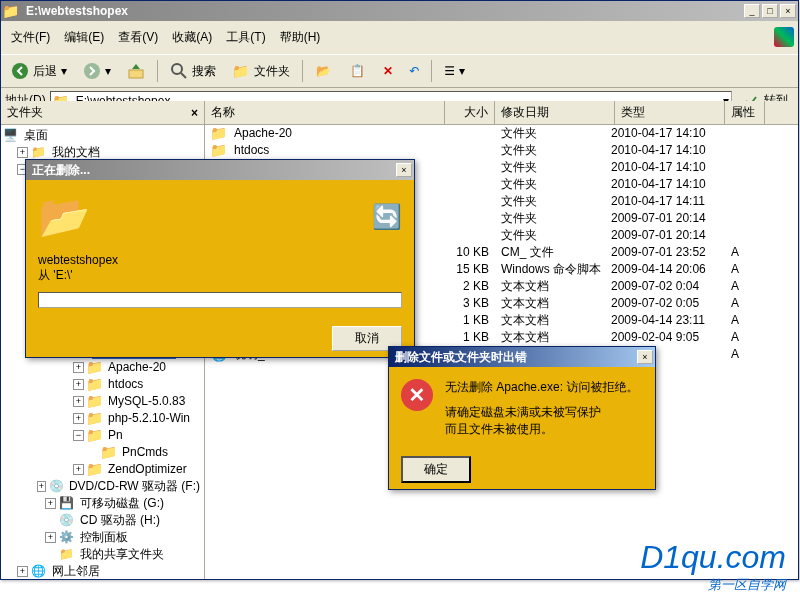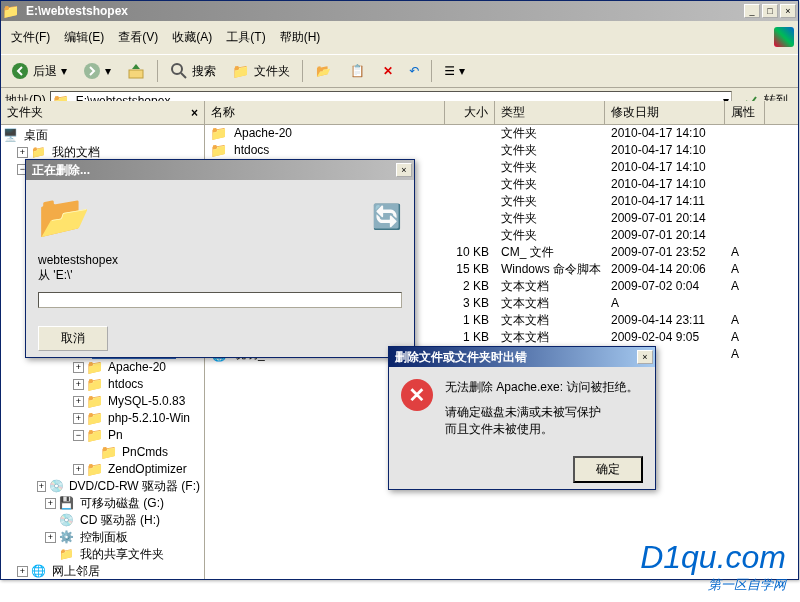--- a/index.html
+++ b/index.html
@@ -33,23 +33,23 @@
 .filelist{flex:1;background:#fff;overflow:auto}
 .fl-hdr{display:flex;background:#ece9d8;border-bottom:1px solid #aca899;position:sticky;top:0}
 .fl-col{border-right:1px solid #aca899;padding:3px 6px;cursor:pointer}
 .fl-row{display:flex;line-height:17px}
 .fl-cell{padding:0 6px;overflow:hidden;white-space:nowrap}
 .c-name{width:240px;display:flex;align-items:center;gap:4px}
 .c-size{width:50px;text-align:right}
 .c-type{width:110px}
 .c-date{width:120px}
 .c-attr{width:40px}
-.dialog{position:absolute;border:1px solid #0a246a;background:#e5e5e5;box-shadow:2px 2px 6px rgba(0,0,0,.4)}
+.dialog{position:absolute;border:1px solid #0a246a;background:#eab308;box-shadow:2px 2px 6px rgba(0,0,0,.4)}
 .dlg-body{padding:12px}
-.dlg-btns{display:flex;padding:6px 12px;gap:8px}
+.dlg-btns{display:flex;justify-content:flex-end;padding:6px 12px;gap:8px}
 .btn{min-width:70px;padding:3px 12px;background:#ece9d8;border:1px outset #fff;cursor:pointer;text-align:center}
 .btn.default{border:2px outset #000}
 .progress{height:16px;border:1px inset #aca899;background:#fff;margin-top:8px}
 .folder-icon::before{content:"📁";font-size:14px}
 .folder-big::before{content:"📂";font-size:42px}
 .file-icon::before{content:"📄";font-size:13px}
 .html-icon::before{content:"🌐";font-size:13px}
 .recycle-icon::before{content:"🔄";font-size:24px;color:#2a7a2a}
 .error-icon{width:32px;height:32px;border-radius:50%;background:#e04040;color:#fff;display:flex;align-items:center;justify-content:center;font-size:20px;font-weight:bold}
 .watermark{position:absolute;right:14px;bottom:8px;font-family:Arial;font-style:italic;font-weight:normal;color:#0066cc}
@@ -269,22 +269,22 @@
             <span class="tree-icon">🌐</span>
             <span class="tree-label">网上邻居</span>
           </div>
 
       </div>
     </div>
     <div class="filelist">
       <div class="fl-hdr">
         <div class="fl-col c-name">名称</div>
         <div class="fl-col c-size">大小</div>
+        <div class="fl-col c-date">修改日期</div>
         <div class="fl-col c-type">类型</div>
-        <div class="fl-col c-date">修改日期</div>
         <div class="fl-col c-attr">属性</div>
       </div>
       <div id="file-rows">
           <div class="fl-row">
             <div class="fl-cell c-name">
               <span class="tree-icon folder-icon"></span>
               <span>Apache-20</span>
             </div>
             <div class="fl-cell c-size"></div>
             <div class="fl-cell c-type">文件夹</div>
@@ -354,20 +354,21 @@
             <div class="fl-cell c-name"></div>
             <div class="fl-cell c-size">2 KB</div>
             <div class="fl-cell c-type">文本文档</div>
             <div class="fl-cell c-date">2009-07-02 0:04</div>
             <div class="fl-cell c-attr">A</div>
           </div>
           <div class="fl-row">
             <div class="fl-cell c-name"></div>
             <div class="fl-cell c-size">3 KB</div>
             <div class="fl-cell c-type">文本文档</div>
+            <div class="fl-cell c-date">2009-07-02 0:05</div>
             <div class="fl-cell c-attr">A</div>
           </div>
           <div class="fl-row">
             <div class="fl-cell c-name"></div>
             <div class="fl-cell c-size">1 KB</div>
             <div class="fl-cell c-type">文本文档</div>
             <div class="fl-cell c-date">2009-04-14 23:11</div>
             <div class="fl-cell c-attr">A</div>
           </div>
           <div class="fl-row">
@@ -426,21 +427,21 @@
   </div>
   <div class="dlg-body" style="display:flex;gap:12px">
     <div class="error-icon">✕</div>
     <div>
       <div>无法删除 Apache.exe: 访问被拒绝。</div>
       <div style="height:8px"></div>
       <div>请确定磁盘未满或未被写保护</div>
       <div>而且文件未被使用。</div>
     </div>
   </div>
-  <div class="dlg-btns" style="justify-content:flex-end">
+  <div class="dlg-btns" style="justify-content:flex-start">
     <div class="btn default">确定</div>
   </div>
 </div>
 
 <div class="watermark">
   <div class="big">D1qu.com</div>
   <div class="sub">第一区自学网</div>
 </div>
 
 </body></html>

